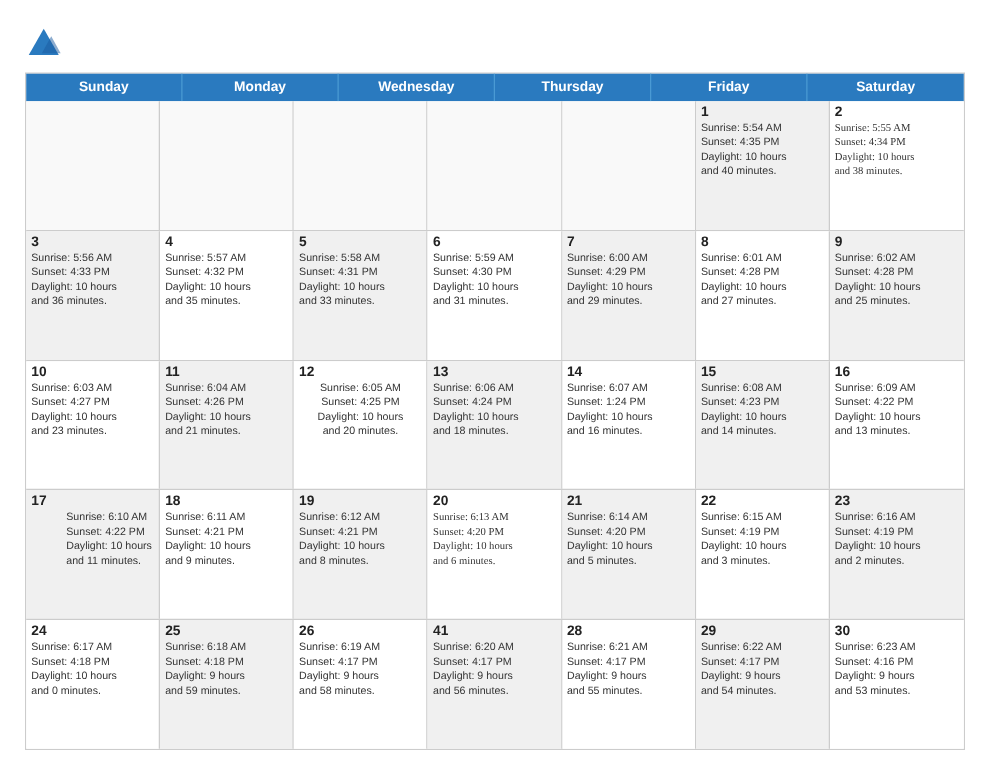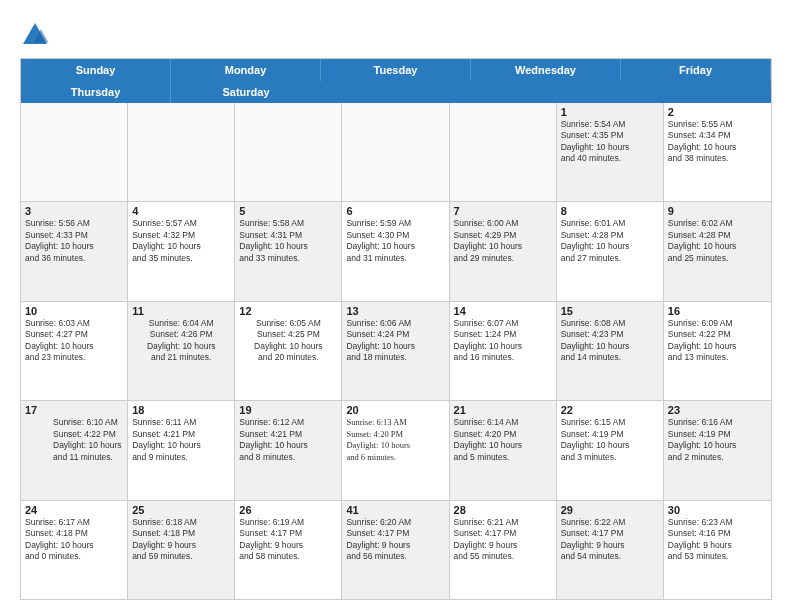--- a/index.html
+++ b/index.html
@@ -56,21 +56,21 @@
       color: #444;
     }
     .calendar {
       flex: 1;
       display: flex;
       flex-direction: column;
       border: 1px solid #ccc;
     }
     .cal-header-row {
       display: grid;
-      grid-template-columns: repeat(5, 1fr);
+      grid-template-columns: repeat(6, 1fr);
       background: #2a7abf;
     }
     .cal-header-cell {
       color: #fff;
       font-size: 11px;
       font-weight: bold;
       padding: 5px 4px;
       border-right: 1px solid #4a9ad4;
       text-align: center;
     }
@@ -130,43 +130,42 @@
     <div class="title-block">
       <div class="month-title"></div>
       <div class="location"></div>
     </div>
   </div>
 
   <div class="calendar">
     <div class="cal-header-row">
     <div class="cal-header-cell">Sunday</div>
         <div class="cal-header-cell">Monday</div>
-        <div class="cal-header-cell">Tuesday</div>
         <div class="cal-header-cell">Wednesday</div>
+        <div class="cal-header-cell">Thursday</div>
         <div class="cal-header-cell">Friday</div>
-        <div class="cal-header-cell">Thursday</div>
         <div class="cal-header-cell">Saturday</div>
       </div>
     <div class="cal-body">
     <div class="cal-row">
           <div class="cal-cell empty"></div>
           <div class="cal-cell empty"></div>
           <div class="cal-cell empty"></div>
           <div class="cal-cell empty"></div>
           <div class="cal-cell empty"></div>
           <div class="cal-cell shaded">
             <span class="day-num">1</span>
             <div class="day-info" style="white-space: pre-line;">Sunrise: 5:54 AM
 Sunset: 4:35 PM
 Daylight: 10 hours
 and 40 minutes.</div>
           </div>
           <div class="cal-cell">
             <span class="day-num">2</span>
-            <div class="day-info" style="white-space: pre-line;">Sunrise: 5:55 AM
+            <div class="day-info" style="white-space: pre-line; font-family: Liberation Serif, serif;">Sunrise: 5:55 AM
 Sunset: 4:34 PM
 Daylight: 10 hours
 and 38 minutes.</div>
           </div>
         </div>
         <div class="cal-row">
           <div class="cal-cell shaded">
             <span class="day-num">3</span>
             <div class="day-info" style="white-space: pre-line;">Sunrise: 5:56 AM
 Sunset: 4:33 PM
@@ -219,21 +218,21 @@
         <div class="cal-row">
           <div class="cal-cell">
             <span class="day-num">10</span>
             <div class="day-info" style="white-space: pre-line;">Sunrise: 6:03 AM
 Sunset: 4:27 PM
 Daylight: 10 hours
 and 23 minutes.</div>
           </div>
           <div class="cal-cell shaded">
             <span class="day-num">11</span>
-            <div class="day-info" style="white-space: pre-line; text-align: center;">Sunrise: 6:04 AM
+            <div class="day-info" style="white-space: pre-line;">Sunrise: 6:04 AM
 Sunset: 4:26 PM
 Daylight: 10 hours
 and 21 minutes.</div>
           </div>
           <div class="cal-cell">
             <span class="day-num">12</span>
             <div class="day-info" style="white-space: pre-line; text-align: center;">Sunrise: 6:05 AM
 Sunset: 4:25 PM
 Daylight: 10 hours
 and 20 minutes.</div>

